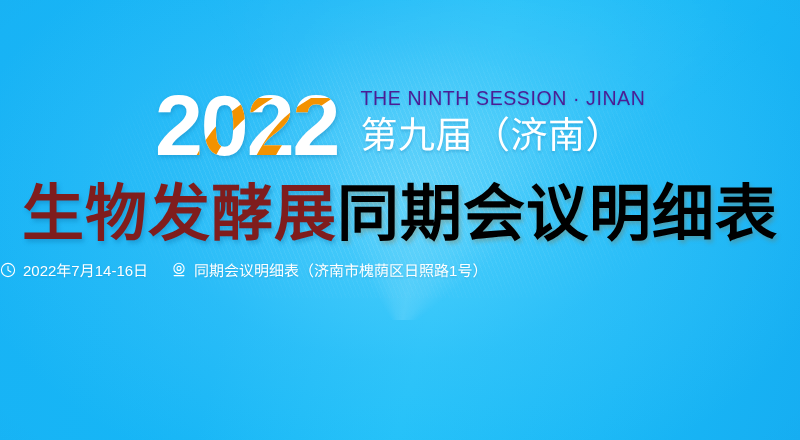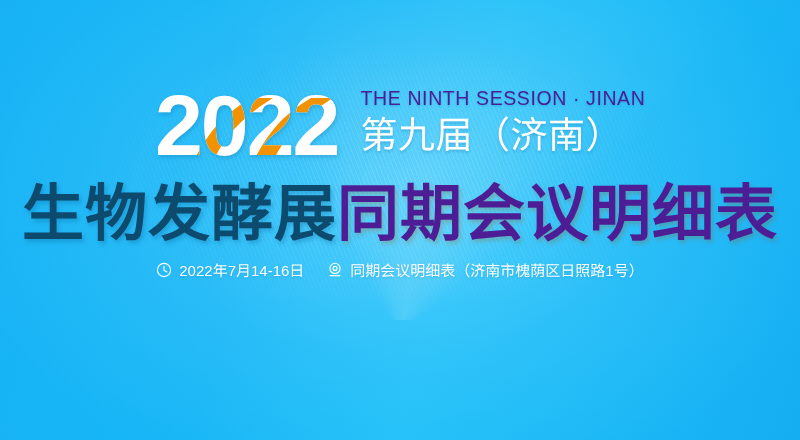--- a/index.html
+++ b/index.html
@@ -145,36 +145,36 @@
     left: 0;
     right: 0;
     text-align: center;
     white-space: nowrap;
     font-size: 62px;
     font-weight: 700;
     line-height: 1.08;
     letter-spacing: 1px;
   }
   .headline .part-white {
-    color: #0c4a6e;
+    color: #7f1d1d;
     text-shadow: 2px 3px 4px rgba(10, 105, 160, 0.34);
   }
   .headline .part-orange {
-    color: #4c1d95;
+    color: #000000;
     text-shadow: 2px 3px 4px rgba(160, 85, 0, 0.26);
   }
 
   
   .meta {
     position: absolute;
     top: 262px;
     left: 0;
     right: 0;
     display: flex;
-    justify-content: center;
+    justify-content: flex-start;
     align-items: center;
     gap: 7px;
     color: #ffffff;
     font-size: 15px;
     line-height: 1;
     white-space: nowrap;
     text-shadow: 0 1px 2px rgba(12, 110, 165, 0.25);
   }
   .meta .sep { width: 9px; }
   .meta-icon { display: inline-block; width: 16px; height: 16px; flex: 0 0 auto; }

